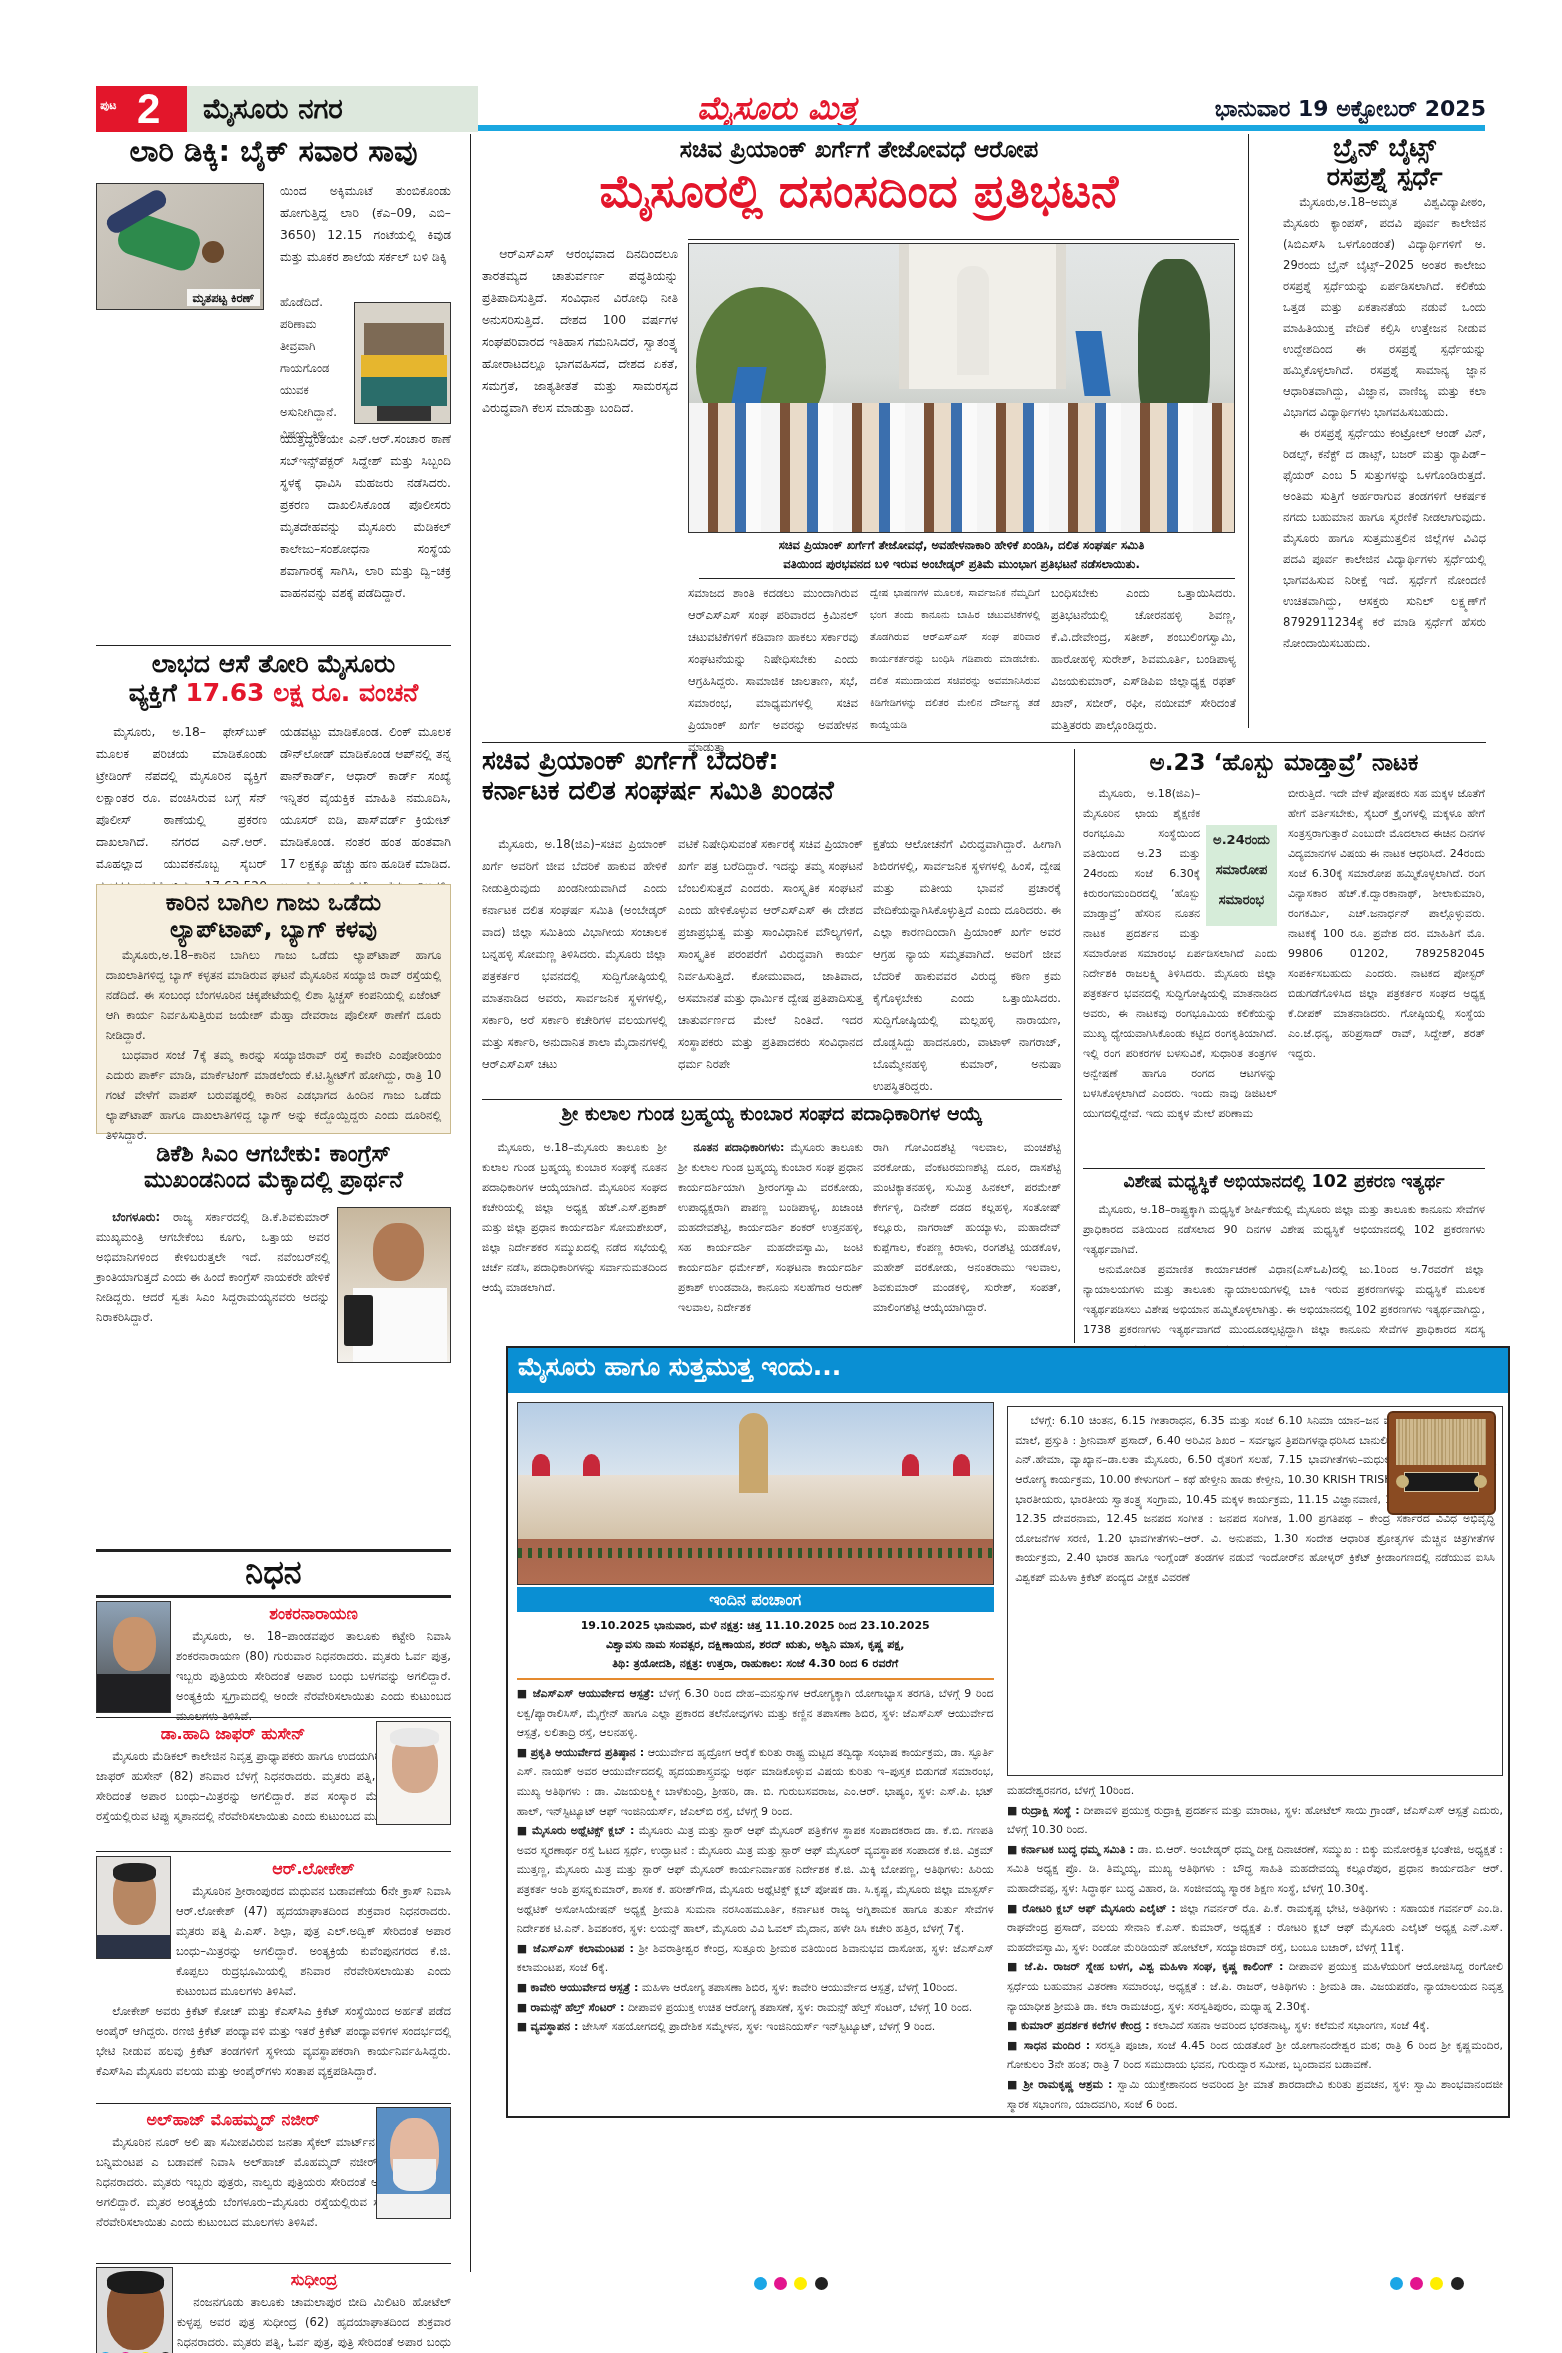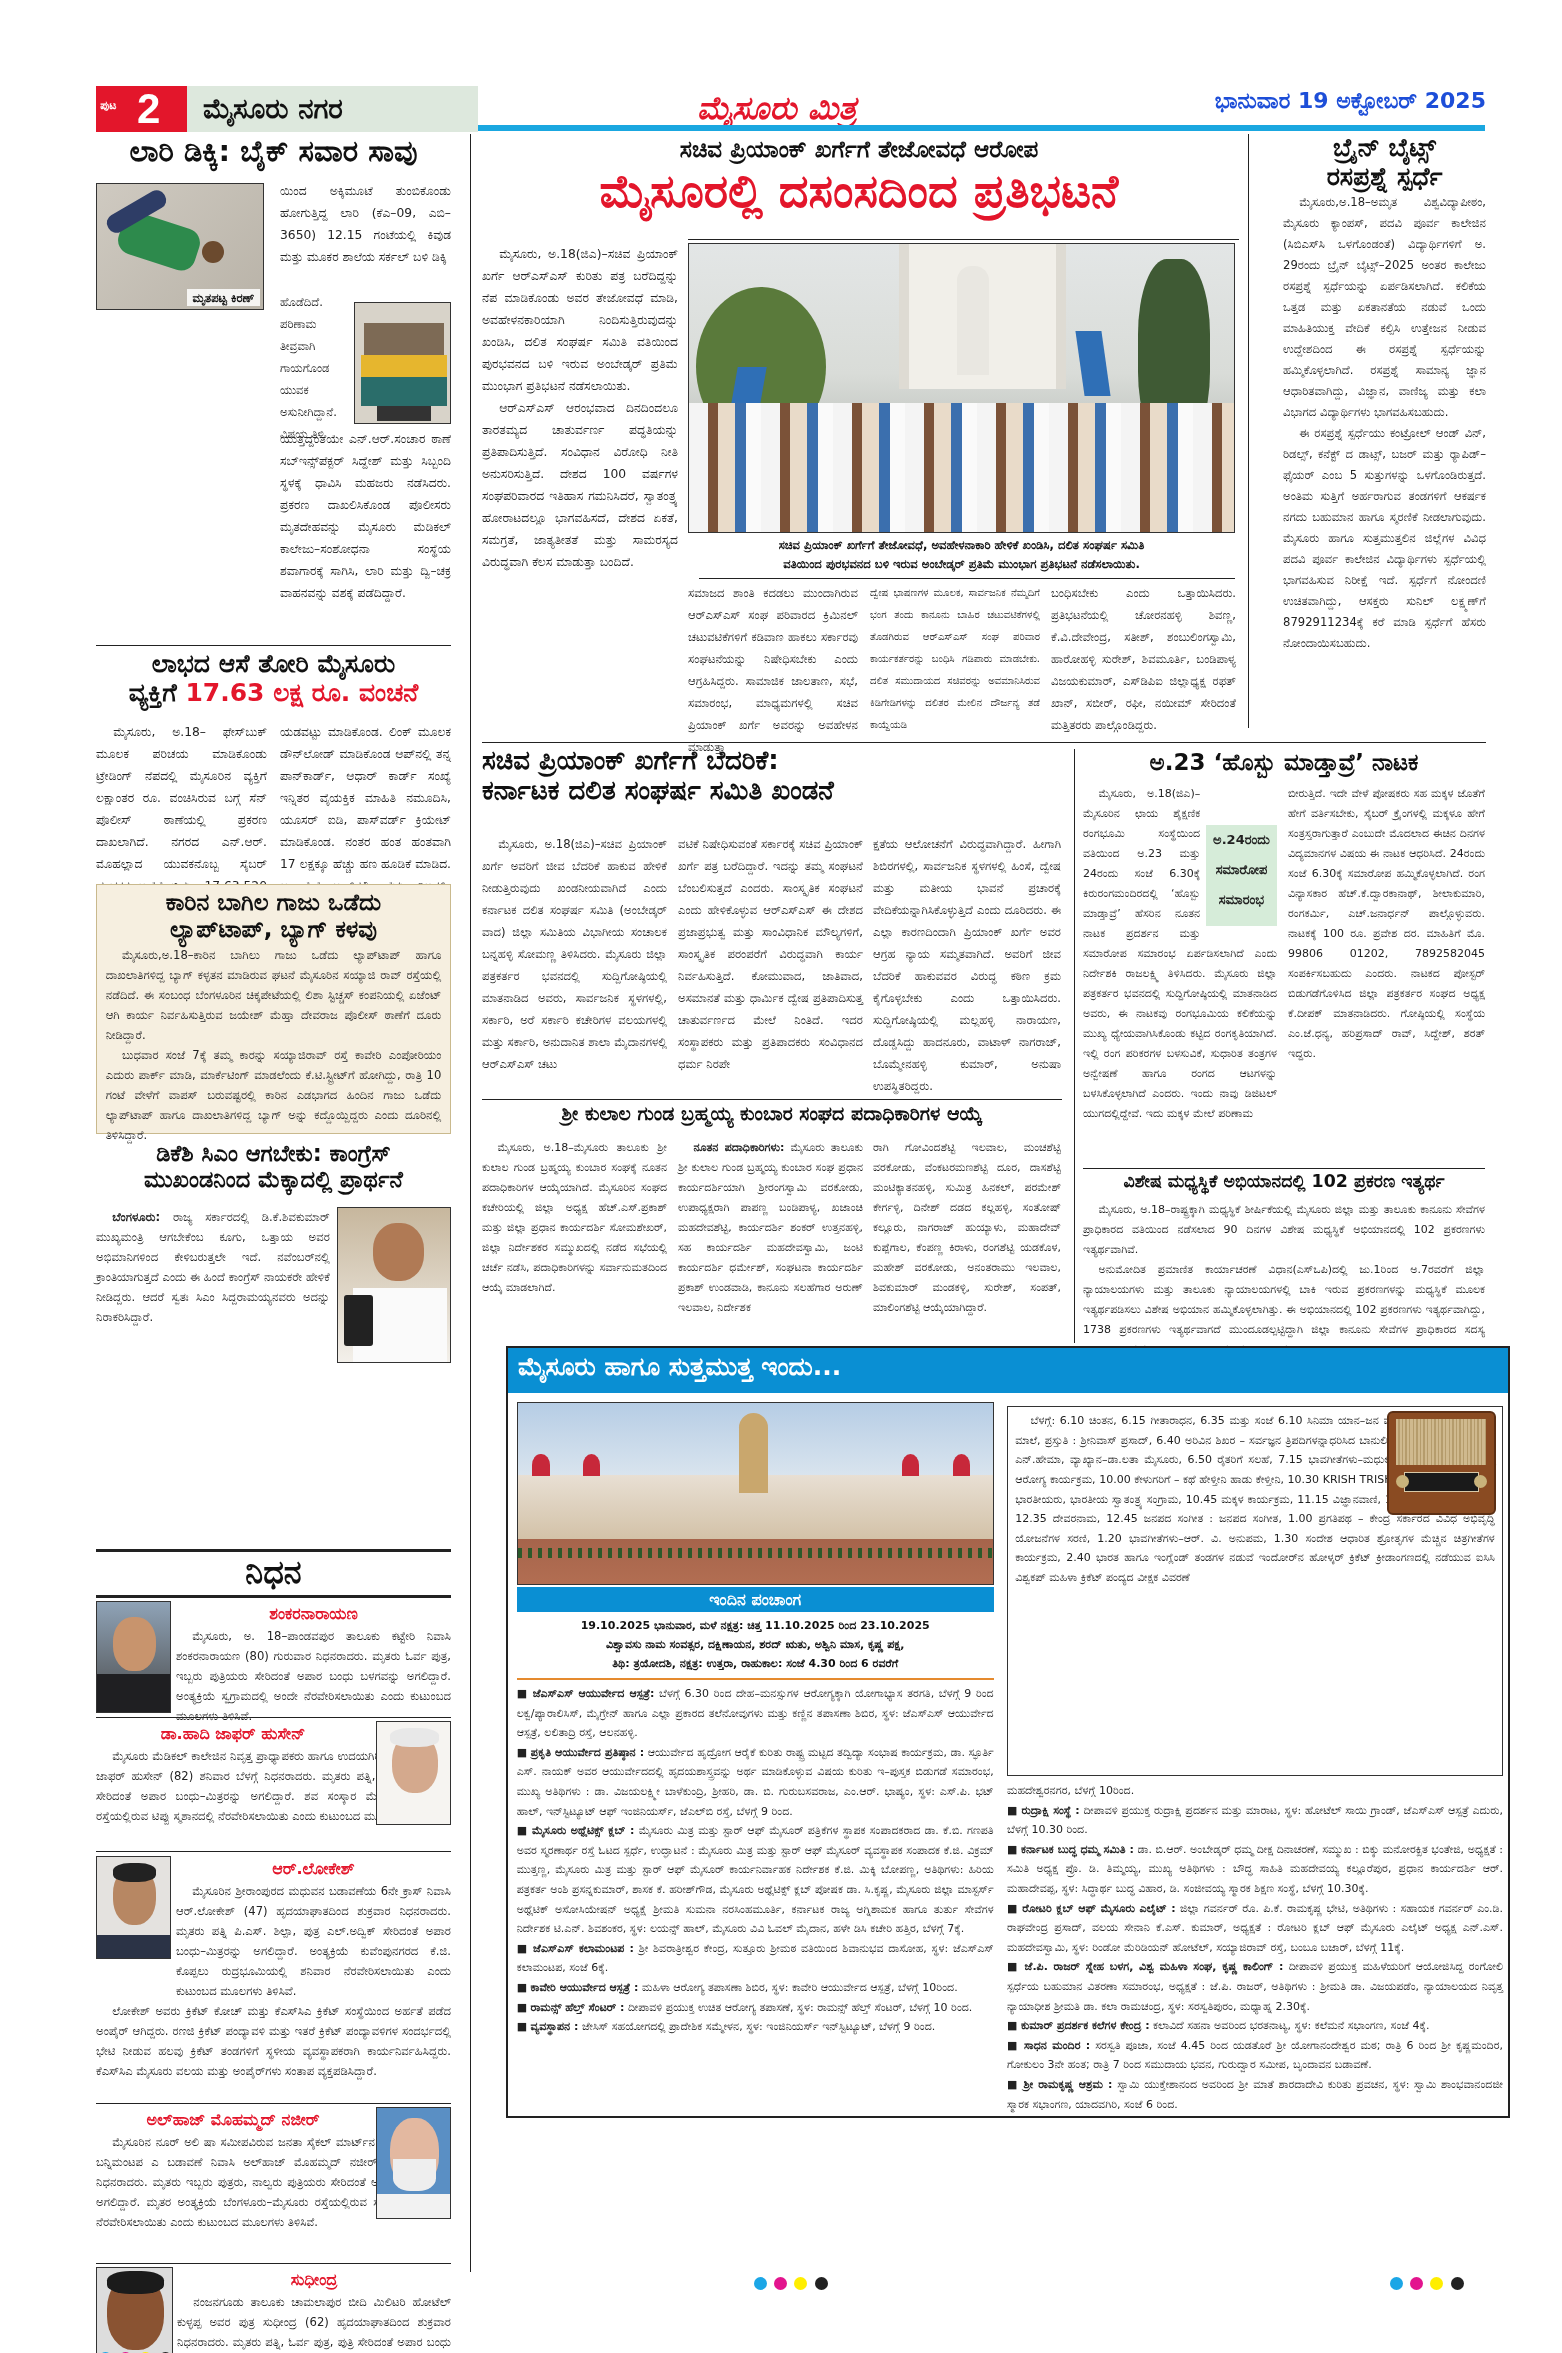--- a/index.html
+++ b/index.html
@@ -21,21 +21,21 @@
 
 <div class="abs" style="left:96px;top:86px;width:1390px;height:46px">
   <div class="abs" style="left:0;top:0;width:91px;height:46px;background:#e3162b;color:#fff;">
     <span style="position:absolute;left:4.3px;top:13px;font:bold 11px 'DejaVu Sans',sans-serif">ಪುಟ</span>
     <span style="position:absolute;left:41px;top:-1.4px;font:bold 42px 'Liberation Sans',sans-serif">2</span>
   </div>
   <div class="abs" style="left:91px;top:0;width:291px;height:46px;background:#dde8dd">
     <span style="position:absolute;left:16px;top:5.8px;font:bold 27.5px 'DejaVu Sans',sans-serif;color:#111">ಮೈಸೂರು ನಗರ</span>
   </div>
   <div class="abs" style="left:601px;top:2.9px;font:bold 32px 'DejaVu Serif',serif;color:#e3162b;font-style:italic">ಮೈಸೂರು ಮಿತ್ರ</div>
-  <div class="abs" style="right:0;top:2px;font:bold 22px 'DejaVu Sans',sans-serif;color:#1d4ed8">ಭಾನುವಾರ 19 ಅಕ್ಟೋಬರ್ 2025</div>
+  <div class="abs" style="right:0;top:10px;font:bold 22px 'DejaVu Sans',sans-serif;color:#0f172a">ಭಾನುವಾರ 19 ಅಕ್ಟೋಬರ್ 2025</div>
 </div>
 <div class="abs" style="left:478px;top:125px;width:1007px;height:5.8px;background:#1aa7e0"></div>
 
 <div class="abs" style="left:96px;top:134px;width:355px">
 
   <div class="hd" style="font-size:29px;margin-top:1.4px">ಲಾರಿ ಡಿಕ್ಕಿ: ಬೈಕ್ ಸವಾರ ಸಾವು</div>
   <div class="abs photo" style="left:0;top:49px;width:168px;height:127px;background:linear-gradient(135deg,#cfcac1,#b9b3a8)">
     <div style="position:absolute;left:22px;top:36px;width:80px;height:43px;background:#2d8a4c;border-radius:14.5px;transform:rotate(18deg)"></div>
     <div style="position:absolute;left:7.2px;top:18px;width:65px;height:19px;background:#2e3d66;border-radius:8.7px;transform:rotate(-30deg)"></div>
     <div style="position:absolute;left:105px;top:57px;width:22px;height:22px;background:#6b4a2e;border-radius:50%"></div>
@@ -167,21 +167,20 @@
     <span class="dot" style="background:#1ba6e6"></span><span class="dot" style="background:#e3148e"></span><span class="dot" style="background:#ffee00"></span><span class="dot" style="background:#222"></span>
   </div>
 </div>
 
 <div class="rule" style="left:470px;top:134px;width:1.4px;height:2138px"></div>
 
 <div class="abs hd" style="left:482px;top:136px;width:754px;font-size:23px">ಸಚಿವ ಪ್ರಿಯಾಂಕ್ ಖರ್ಗೆಗೆ ತೇಜೋವಧೆ ಆರೋಪ</div>
 <div class="abs hd red" style="left:482px;top:165px;width:754px;font-size:46px;color:#e3162b">ಮೈಸೂರಲ್ಲಿ ದಸಂಸದಿಂದ ಪ್ರತಿಭಟನೆ</div>
 <div class="rule" style="left:688px;top:239px;width:551px;height:1.4px"></div>
 <div class="abs txt" style="left:482px;top:243px;width:196px">
-  <p>ಮೈಸೂರು, ಅ.18(ಜಿಎ)–ಸಚಿವ ಪ್ರಿಯಾಂಕ್ ಖರ್ಗೆ ಆರ್‌ಎಸ್‌ಎಸ್ ಕುರಿತು ಪತ್ರ ಬರೆದಿದ್ದನ್ನು ನೆಪ ಮಾಡಿಕೊಂಡು ಅವರ ತೇಜೋವಧೆ ಮಾಡಿ, ಅವಹೇಳನಕಾರಿಯಾಗಿ ನಿಂದಿಸುತ್ತಿರುವುದನ್ನು ಖಂಡಿಸಿ, ದಲಿತ ಸಂಘರ್ಷ ಸಮಿತಿ ವತಿಯಿಂದ ಪುರಭವನದ ಬಳಿ ಇರುವ ಅಂಬೇಡ್ಕರ್ ಪ್ರತಿಮೆ ಮುಂಭಾಗ ಪ್ರತಿಭಟನೆ ನಡೆಸಲಾಯಿತು.</p>
   <p>ಆರ್‌ಎಸ್‌ಎಸ್ ಆರಂಭವಾದ ದಿನದಿಂದಲೂ ತಾರತಮ್ಯದ ಚಾತುರ್ವರ್ಣ ಪದ್ಧತಿಯನ್ನು ಪ್ರತಿಪಾದಿಸುತ್ತಿದೆ. ಸಂವಿಧಾನ ವಿರೋಧಿ ನೀತಿ ಅನುಸರಿಸುತ್ತಿದೆ. ದೇಶದ 100 ವರ್ಷಗಳ ಸಂಘಪರಿವಾರದ ಇತಿಹಾಸ ಗಮನಿಸಿದರೆ, ಸ್ವಾತಂತ್ರ್ಯ ಹೋರಾಟದಲ್ಲೂ ಭಾಗವಹಿಸದೆ, ದೇಶದ ಏಕತೆ, ಸಮಗ್ರತೆ, ಜಾತ್ಯತೀತತೆ ಮತ್ತು ಸಾಮರಸ್ಯದ ವಿರುದ್ಧವಾಗಿ ಕೆಲಸ ಮಾಡುತ್ತಾ ಬಂದಿದೆ.</p>
 </div>
 <div class="photo abs" style="left:688px;top:243px;width:547px;height:290px;background:linear-gradient(180deg,#e3e6e6 0%,#d9dcd8 45%,#9aa09a 100%)">
   <div style="position:absolute;left:210px;top:0;width:167px;height:145px;background:#f1efe9;border-left:10px solid #dedbd3;border-right:10px solid #dedbd3"></div>
   <div style="position:absolute;left:268px;top:22px;width:32px;height:109px;background:#e9e7e1;border-radius:14.5px 14.5px 0 0"></div>
   <div style="position:absolute;left:7.2px;top:43px;width:130px;height:159px;background:#5a7a3b;border-radius:50%"></div>
   <div style="position:absolute;left:449px;top:14.5px;width:72px;height:188px;background:#3f5a34;border-radius:40%"></div>
   <div style="position:absolute;left:43px;top:123px;width:29px;height:65px;background:#2f6fb6;transform:skew(-10deg)"></div>
   <div style="position:absolute;left:391px;top:87px;width:26px;height:65px;background:#2f6fb6;transform:skew(8deg)"></div>
   <div style="position:absolute;left:0;top:159px;width:547px;height:130px;background:repeating-linear-gradient(90deg,#f4f4f4 0 19px,#7b5238 19px 29px,#e9dbc9 29px 46px,#3b6fae 46px 57px,#fafafa 57px 72px)"></div>

